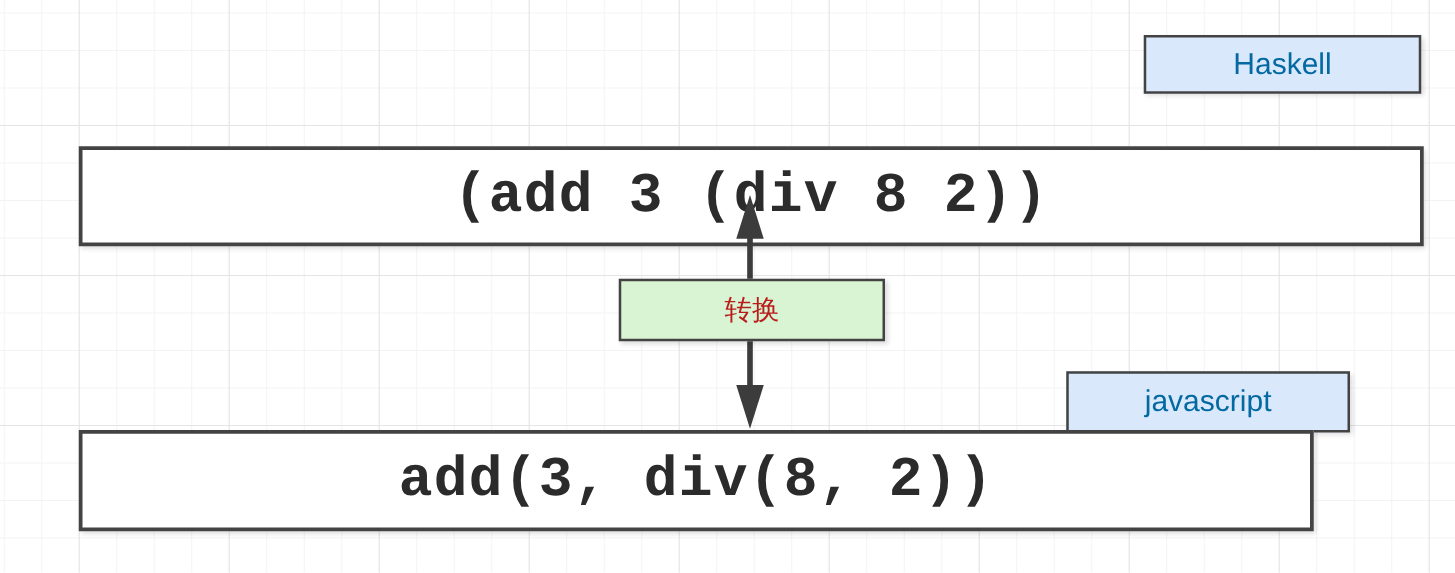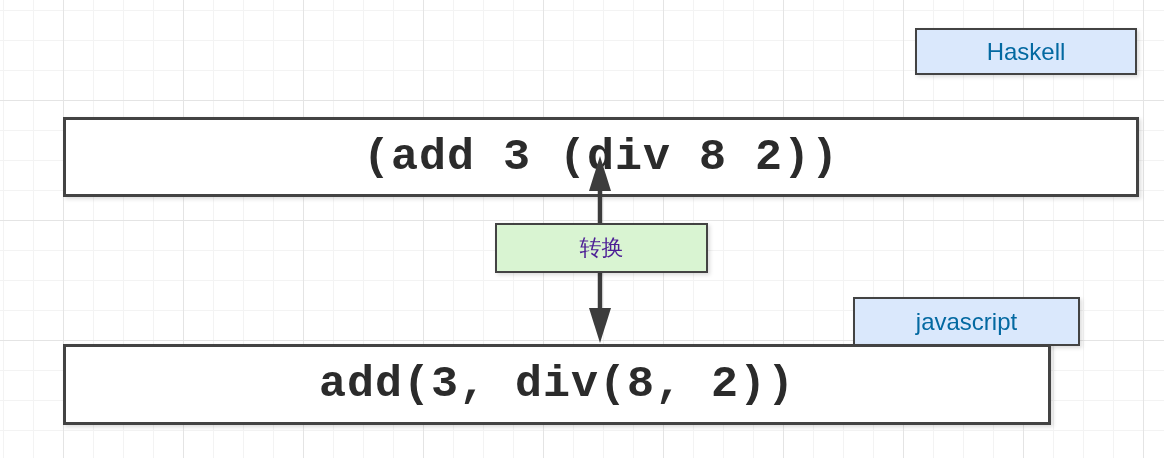--- a/index.html
+++ b/index.html
@@ -56,21 +56,21 @@
   .transform-box {
     position: absolute;
     box-sizing: border-box;
     left: 495px; top: 223px; width: 213px; height: 50px;
     background: #d9f4d2;
     border: 2px solid #434343;
     display: flex;
     align-items: center;
     justify-content: center;
     font-size: 22px;
-    color: #4c1d95;
+    color: #b91c1c;
     box-shadow: 2px 2px 4px rgba(0,0,0,0.14);
     z-index: 3;
   }
 
   .arrow-svg {
     position: absolute;
     left: 0; top: 0;
     width: 1164px; height: 458px;
     z-index: 2;
     pointer-events: none;

